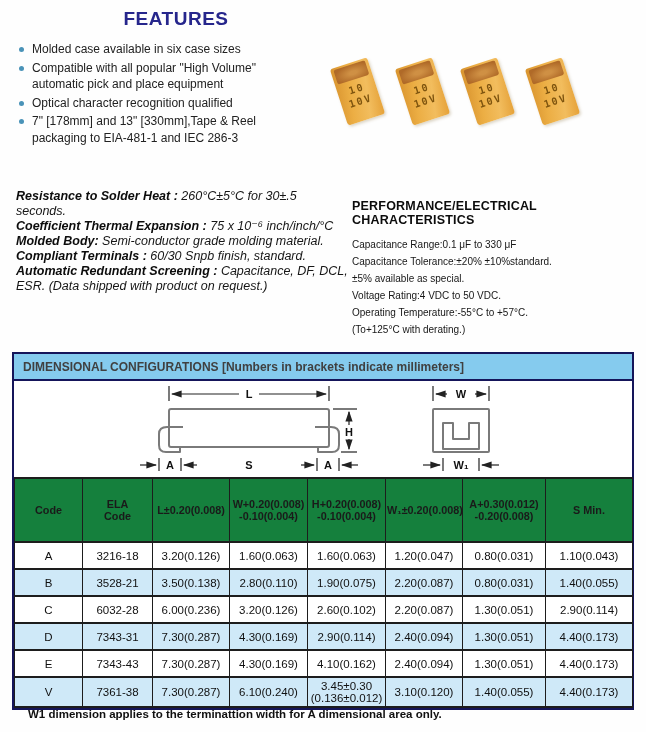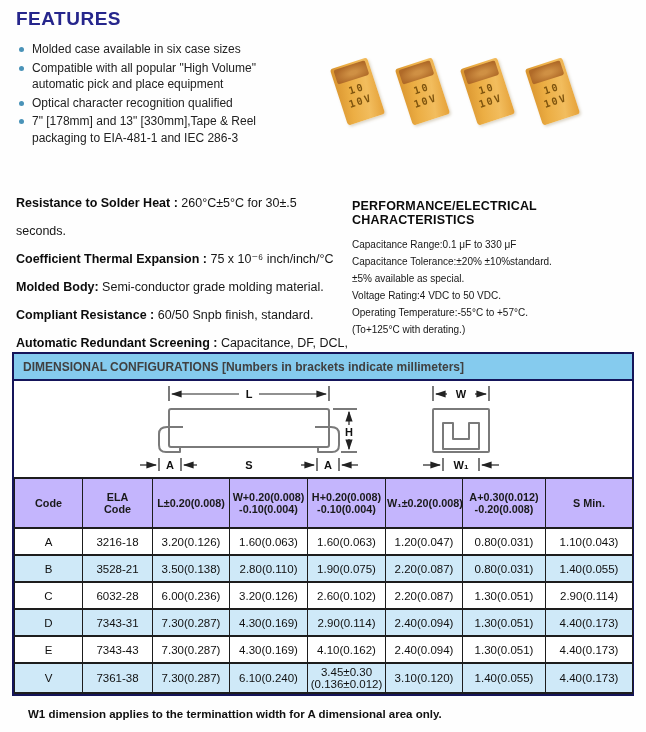--- a/index.html
+++ b/index.html
@@ -4,21 +4,21 @@
 <style>
   * { margin:0; padding:0; box-sizing:border-box; }
   html,body { background:#ffffff; }
   .page {
     position:relative; width:646px; height:732px; background:#fefefe;
     font-family:"Liberation Sans","DejaVu Sans",sans-serif; color:#1a1a1a;
     overflow:hidden;
   }
   
   .features { position:absolute; left:16px; top:8px; width:320px; }
-  .features h1 { color:#26268c; font-size:19px; font-weight:bold; letter-spacing:.5px; }
+  .features h1 { color:#26268c; font-size:19px; font-weight:bold; letter-spacing:.5px;text-align:center; }
   .features ul { list-style:none; margin-top:11px; }
   .features li {
     position:relative; padding-left:16px; margin-bottom:2px;
     font-size:12px; font-weight:normal; color:#222; line-height:1.38;
     white-space:pre-line;
   }
   .features li::before {
     content:""; position:absolute; left:3px; top:6px; width:5px; height:5px;
     border-radius:50%; background:#4a93b8;
   }
@@ -33,21 +33,21 @@
     position:absolute; top:2px; left:3px; right:3px; height:15px; border-radius:2px;
     background:radial-gradient(ellipse at 55% 55%, #cf9044 15%, #b06a28 75%);
   }
   .chip-mark {
     position:absolute; top:21px; width:100%; text-align:center;
     color:#7e540f; font-weight:bold; font-size:10px; line-height:1.25; letter-spacing:2px;
     font-family:"DejaVu Sans Mono",monospace;
   }
   
   .specs { position:absolute; left:16px; top:189px; width:332px; font-size:12.5px; }
-  .specs p { line-height:28px; color:#161616; }
+  .specs p { line-height:15px; color:#161616;font-style:italic; }
   .specs b { font-weight:bold; color:#0c0c0c; }
   
   .perf { position:absolute; left:352px; top:199px; width:286px; }
   .perf h2 { font-size:12.5px; font-weight:bold; color:#0c0c0c; margin-bottom:9px; letter-spacing:.2px; }
   .perf p { font-size:10px; line-height:17px; color:#161616; }
   
   .dimbox {
     position:absolute; left:12px; top:352px; width:622px;
     border:2px solid #15155a; background:#fff;
   }
@@ -56,21 +56,21 @@
     padding:6px 9px 5px 9px; font-size:12px; font-weight:bold; color:#404040;
   }
   .diagram { height:96px; display:flex; justify-content:center; align-items:center; }
   .diagram svg text { font:bold 11px "Liberation Sans","DejaVu Sans",sans-serif; fill:#111; }
   table.dim { width:100%; border-collapse:collapse; table-layout:fixed; text-align:center; }
   table.dim th, table.dim td {
     border-left:1px solid #1d1d1d; border-right:1px solid #1d1d1d;
     border-top:2px solid #1d1d1d; border-bottom:2px solid #1d1d1d;
     white-space:pre-line; padding:2px 1px; vertical-align:middle;
   }
-  table.dim th { background:#c4b5fd; font-weight:bold; font-size:10.8px; height:50px; }
+  table.dim th { background:#15803d; font-weight:bold; font-size:10.8px; height:64px; }
   table.dim td { font-size:11.5px; height:27px; color:#101010; }
   tr.alt td { background:#cfe9f8; }
   
   .footnote { position:absolute; left:28px; top:708px; font-size:11.5px; font-weight:bold; color:#101010; }
 </style>
 </head>
 <body>
 
 <div class="page">
 
@@ -106,21 +106,21 @@
         <div class="chip-band"></div>
         <div class="chip-mark" style="white-space: pre-line;">10
 10V</div>
       </div>
     </div>
 
   <div class="specs">
       <p><b>Resistance to Solder Heat :</b><span> 260°C±5°C  for 30±.5 seconds.</span></p>
       <p><b>Coefficient Thermal Expansion :</b><span> 75 x 10⁻⁶ inch/inch/°C</span></p>
       <p><b>Molded Body:</b><span> Semi-conductor grade molding material.</span></p>
-      <p><b>Compliant Resistance :</b><span> 60/50  Snpb  finish, standard.</span></p>
+      <p><b>Compliant Terminals :</b><span> 60/30  Snpb  finish, standard.</span></p>
       <p><b>Automatic Redundant Screening :</b><span> Capacitance, DF, DCL, ESR. (Data shipped  with product on request.)</span></p>
     </div>
 
   <div class="perf">
     <h2>PERFORMANCE/ELECTRICAL CHARACTERISTICS</h2>
     <div>
         <p>Capacitance Range:0.1 μF to 330 μF</p>
         <p>Capacitance Tolerance:±20% ±10%standard.</p>
         <p>±5% available as special.</p>
         <p>Voltage Rating:4 VDC to 50 VDC.</p>

